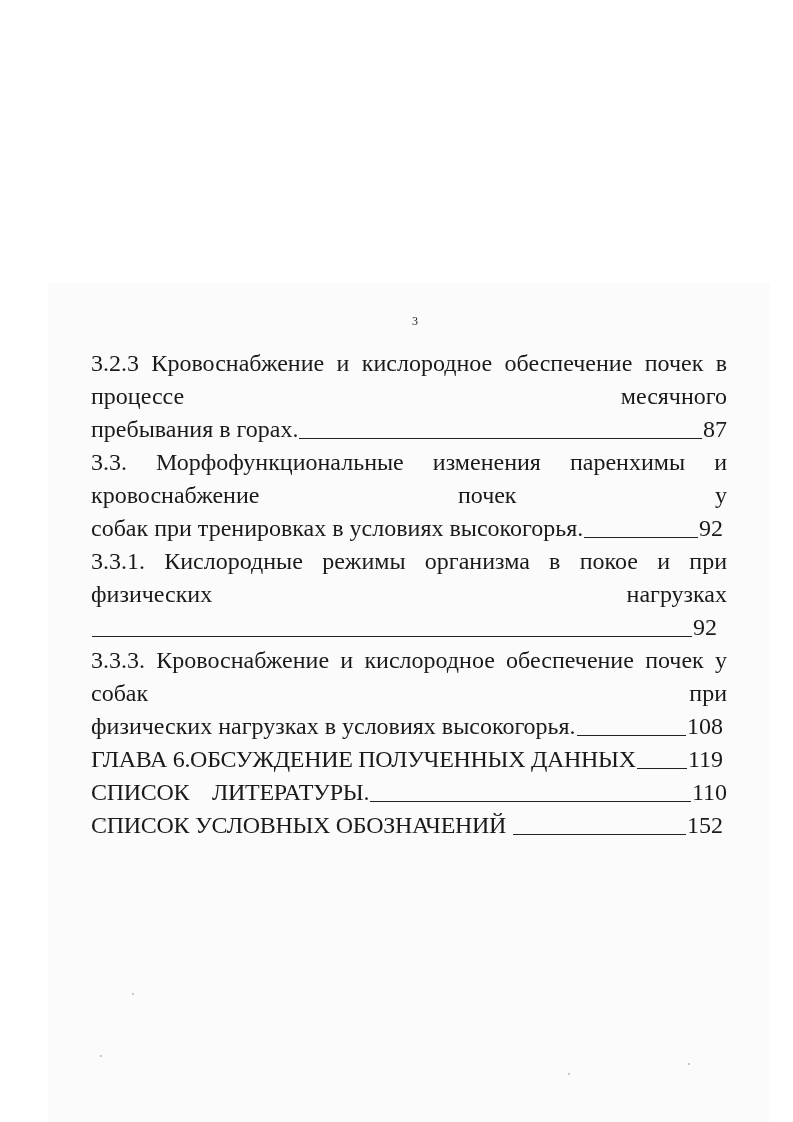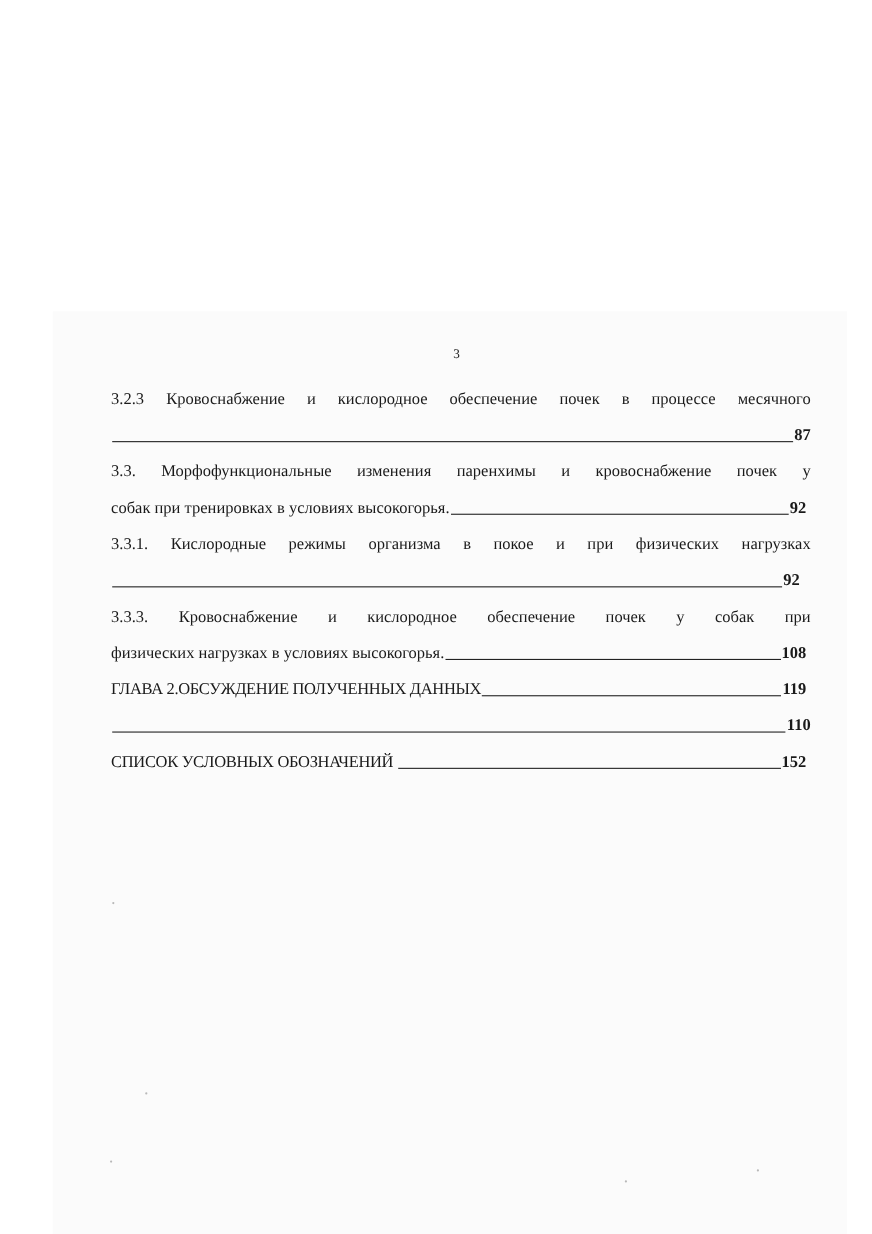--- a/index.html
+++ b/index.html
@@ -33,24 +33,24 @@
     .page-number {
       position: absolute;
       top: 314px;
       left: 0;
       width: 830px;
       text-align: center;
       font-size: 12px;
     }
     .toc {
       position: absolute;
-      left: 101px;
+      left: 91px;
       top: 347px;
       width: 636px;
-      font-size: 15px;
+      font-size: 24px;
       line-height: 33px;
     }
     .toc-entry {
       margin: 0;
     }
     .toc-line {
       display: flex;
       align-items: baseline;
       white-space: nowrap;
     }
@@ -64,21 +64,20 @@
       flex: 1 1 auto;
       border-bottom: 1px solid #222;
       margin: 0 1px;
       height: 1px;
       align-self: baseline;
       position: relative;
       top: 2px;
     }
     .pg {
       flex: 0 0 auto;
-      font-weight: bold;
     }
     .pg.pad-right {
       padding-right: 10px;
     }
     .pg.pad-right-small {
       padding-right: 4px;
     }
     .caps {
       letter-spacing: -0.3px;
     }
@@ -94,20 +93,21 @@
   <span class="speck" style="left:640px;top:780px;"></span>
 </div>
 
 <div class="page-number">3</div>
 
 <div class="toc">
 
   <div class="toc-entry">
     <div class="toc-line justified">3.2.3 Кровоснабжение и кислородное обеспечение почек в процессе месячного</div>
     <div class="toc-line">
+      <span>пребывания в  горах.</span>
       <span class="leader"></span>
       <span class="pg">87</span>
     </div>
   </div>
 
   <div class="toc-entry">
     <div class="toc-line justified">3.3. Морфофункциональные изменения паренхимы и кровоснабжение почек у</div>
     <div class="toc-line">
       <span>собак при тренировках в условиях высокогорья.</span>
       <span class="leader"></span>
@@ -128,29 +128,30 @@
     <div class="toc-line justified">3.3.3. Кровоснабжение и кислородное обеспечение почек у собак при</div>
     <div class="toc-line">
       <span>физических нагрузках в условиях высокогорья.</span>
       <span class="leader"></span>
       <span class="pg pad-right-small">108</span>
     </div>
   </div>
 
   <div class="toc-entry">
     <div class="toc-line">
-      <span class="caps">ГЛАВА 2.ОБСУЖДЕНИЕ ПОЛУЧЕННЫХ ДАННЫХ</span>
+      <span class="caps">ГЛАВА 6.ОБСУЖДЕНИЕ ПОЛУЧЕННЫХ ДАННЫХ</span>
       <span class="leader"></span>
       <span class="pg pad-right-small">119</span>
     </div>
   </div>
 
 
   <div class="toc-entry">
     <div class="toc-line">
+      <span class="caps" style="white-space:pre;">СПИСОК    ЛИТЕРАТУРЫ.</span>
       <span class="leader"></span>
       <span class="pg">110</span>
     </div>
   </div>
 
   <div class="toc-entry">
     <div class="toc-line">
       <span class="caps" style="white-space:pre;">СПИСОК УСЛОВНЫХ ОБОЗНАЧЕНИЙ </span>
       <span class="leader"></span>
       <span class="pg pad-right-small">152</span>

